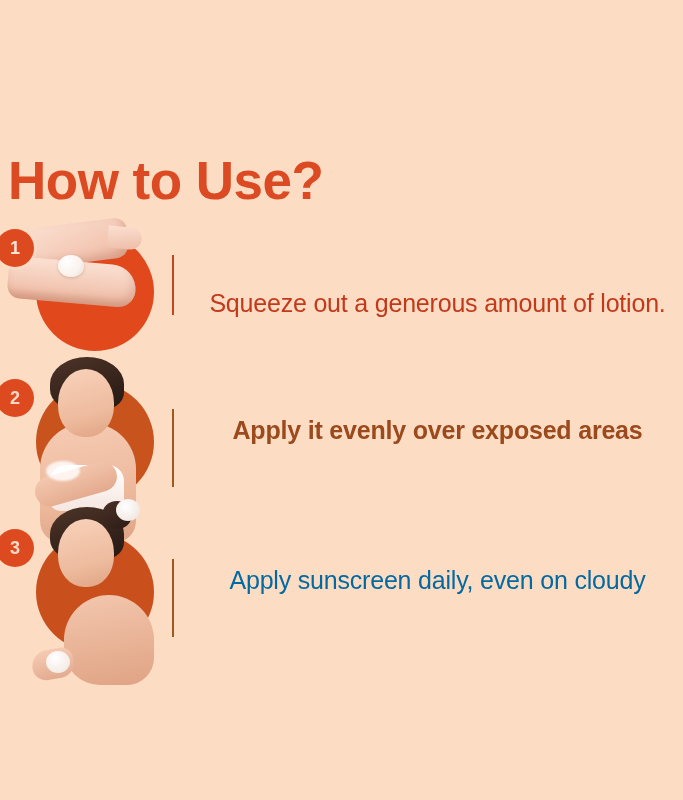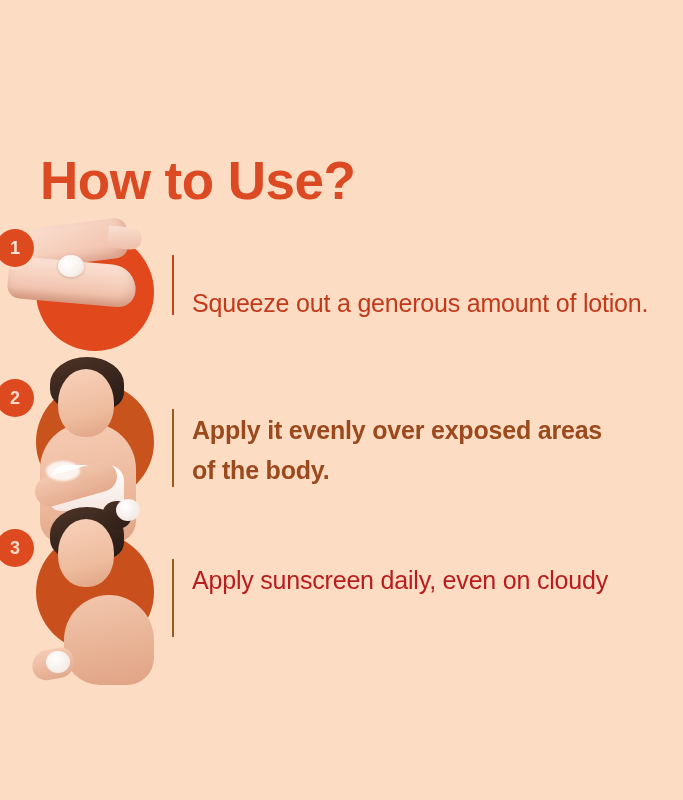--- a/index.html
+++ b/index.html
@@ -25,21 +25,20 @@
   .page-title {
     position: absolute;
     left: 8px;
     top: 118px;
     font-size: 53px;
     font-weight: 800;
     letter-spacing: -0.5px;
     color: #DB4A22;
     line-height: 1;
     white-space: nowrap;
-    margin-left: 32px;
   }
 
   
   .steps {
     position: absolute;
     left: 0;
     top: 225px;
     width: 683px;
   }
 
@@ -264,24 +263,25 @@
   
   .step-text {
     position: absolute;
     left: 192px;
     right: 0;
     font-size: 25px;
     font-weight: 500;
     line-height: 1.58;
     color: #C23A1B;
     letter-spacing: -0.2px;
+    text-align: center;
   }
   .step-1 .step-text { top: 59px; }
   .step-2 .step-text { top: 36px; color: #9A4A1D; font-weight: bold; }
-  .step-3 .step-text { top: 36px; color: #b91c1c; }
+  .step-3 .step-text { top: 36px; color: #0369a1; }
   .step-text .line { display: block; white-space: nowrap; }
 </style>
 </head>
 <body>
 
 <div id="infographic">
 
   <h1 class="page-title">How to Use?</h1>
 
   <div class="steps">
@@ -313,21 +313,20 @@
             <div class="head"></div>
             <div class="arm"></div>
             <div class="smear"></div>
           </div>
         </div>
         <div class="step-badge">2</div>
       </div>
       <div class="step-divider"></div>
       <div class="step-text">
         <span class="line">Apply it evenly over exposed areas</span>
-        <span class="line">of the body.</span>
       </div>
     </div>
 
     <div class="step step-3">
       <div class="step-figure">
         <div class="photo-circle">
           <div class="art-overflow">
             <div class="shoulder"></div>
             <div class="hair"></div>
             <div class="hair-bun"></div>

